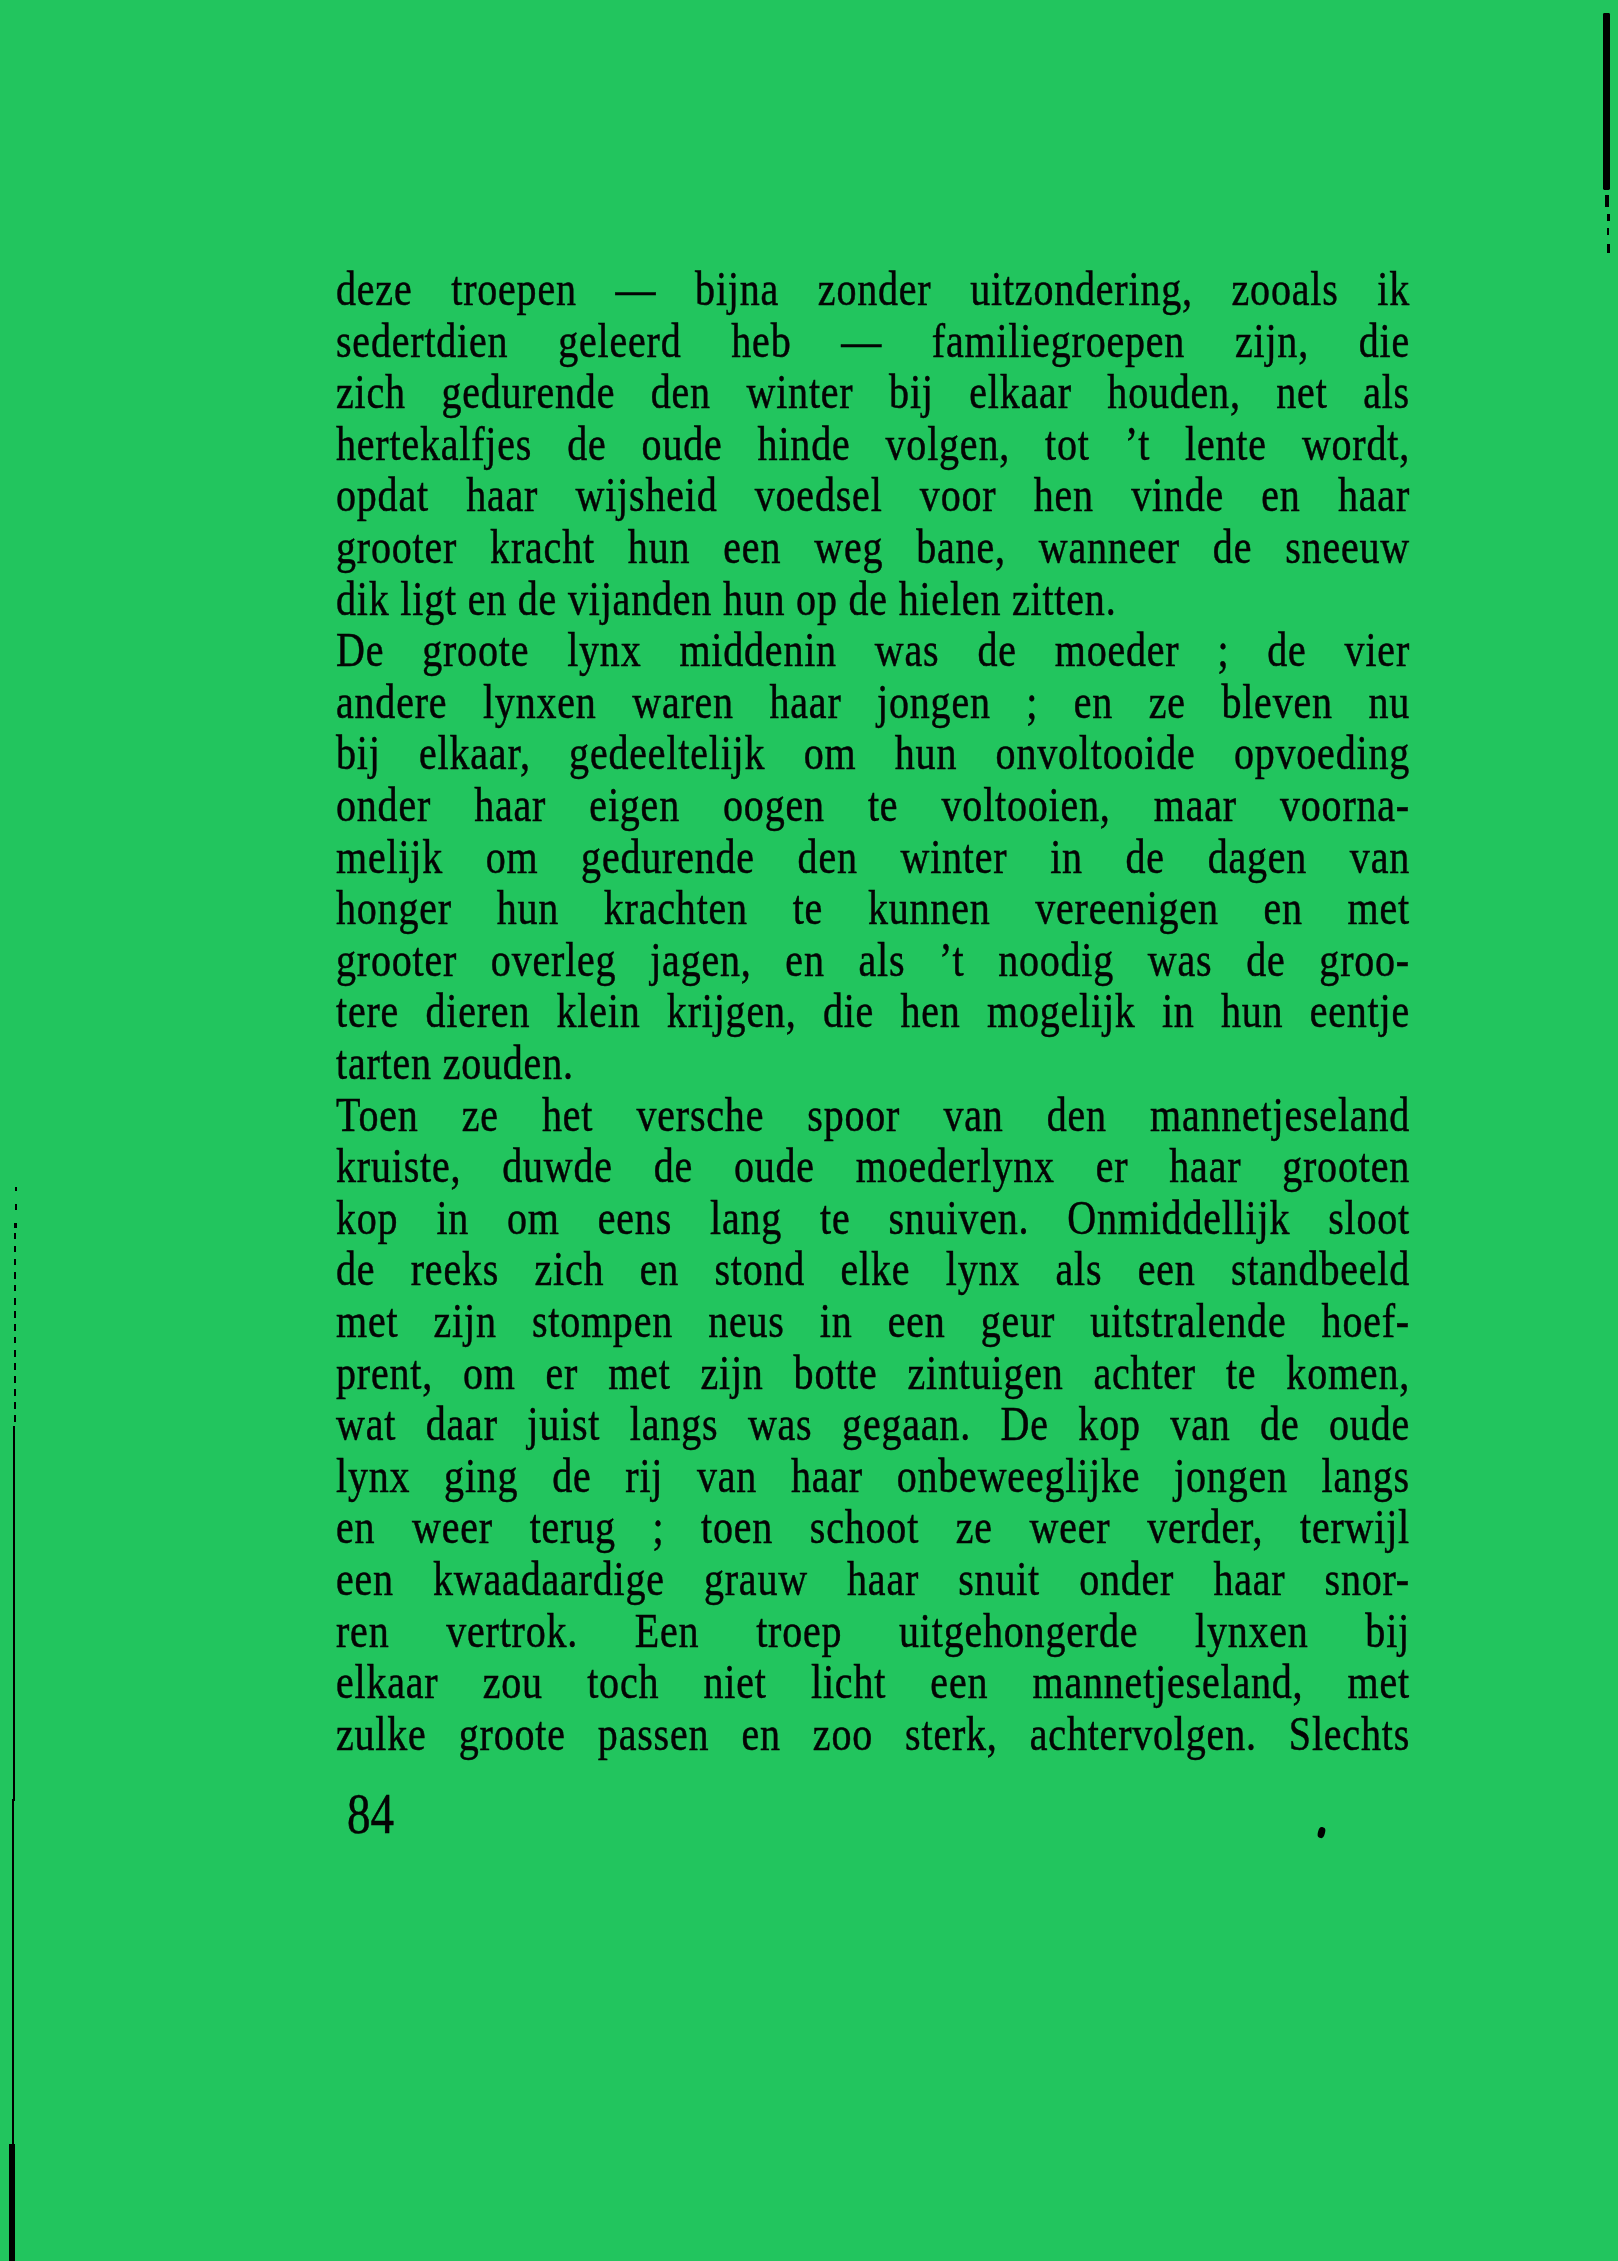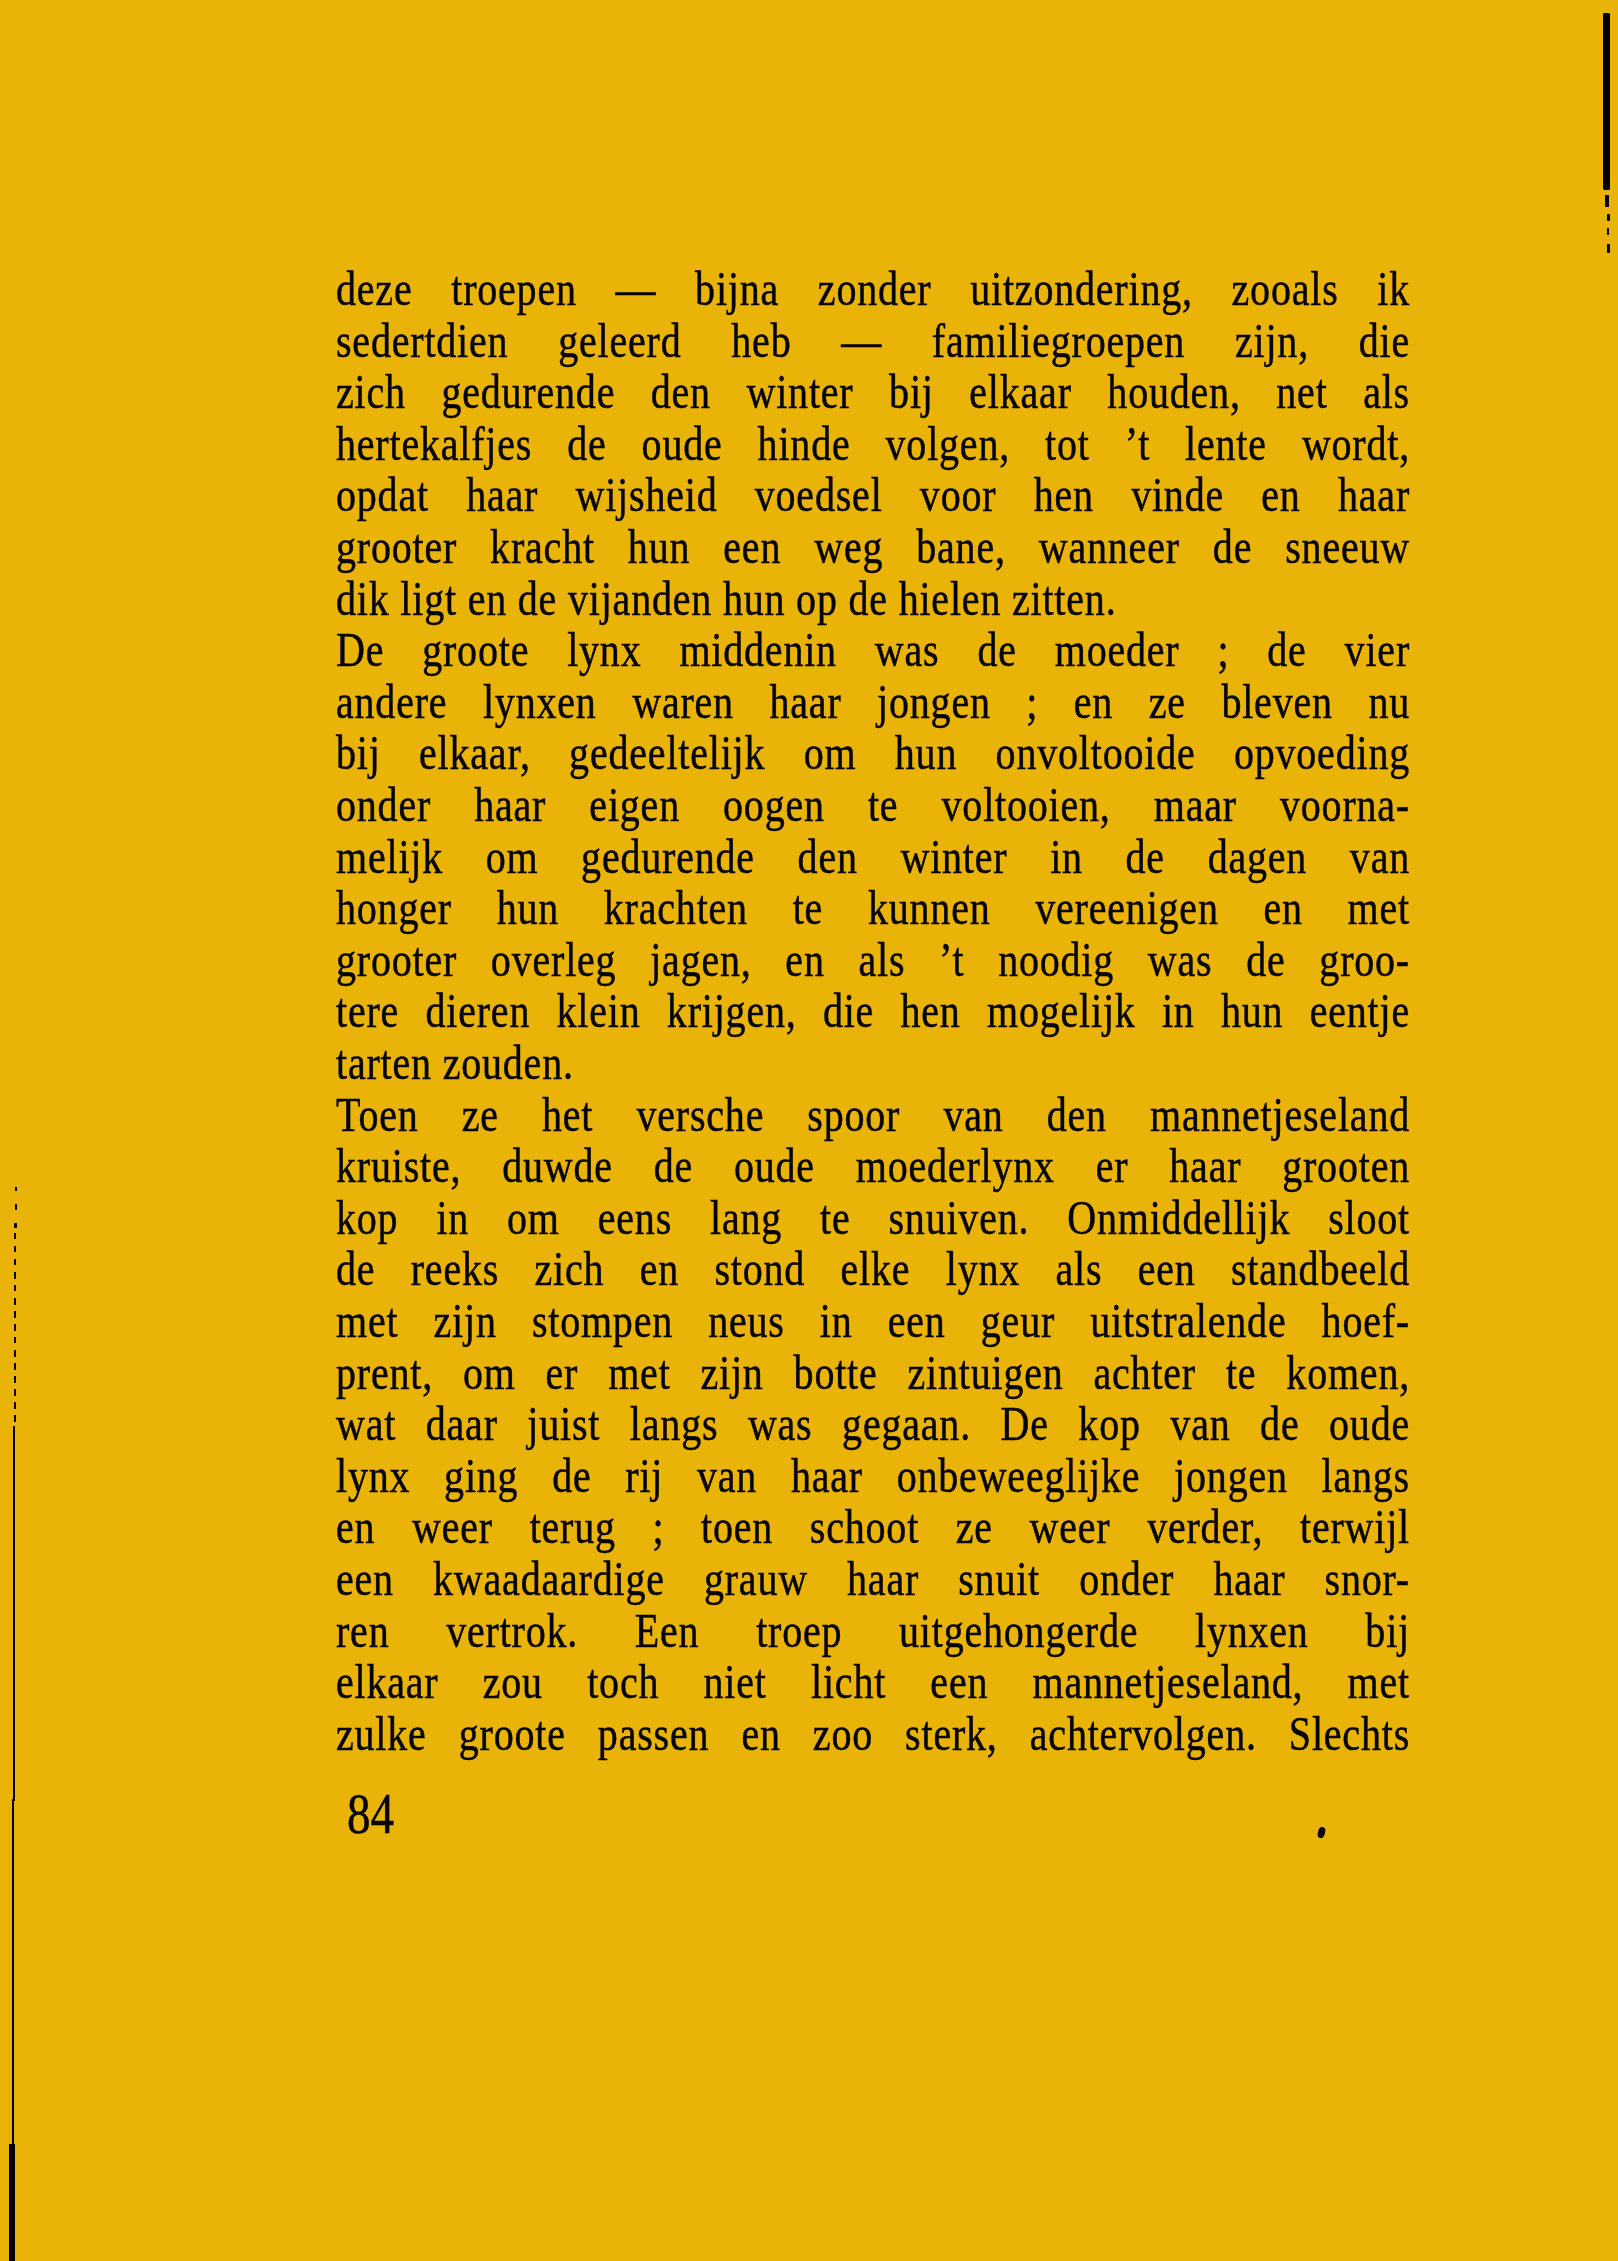--- a/index.html
+++ b/index.html
@@ -4,21 +4,21 @@
 <style>
   html, body {
     margin: 0;
     padding: 0;
     background: #e8e8e8;
   }
   .sheet {
     position: relative;
     width: 1619px;
     height: 2261px;
-    background: #eab308;
+    background: #22c55e;
     overflow: hidden;
     font-family: "Liberation Serif", "DejaVu Serif", serif;
   }
   
   .textblock {
     position: absolute;
     left: 336px;
     top: 263px;
     width: 1074px;
     font-size: 40px;

